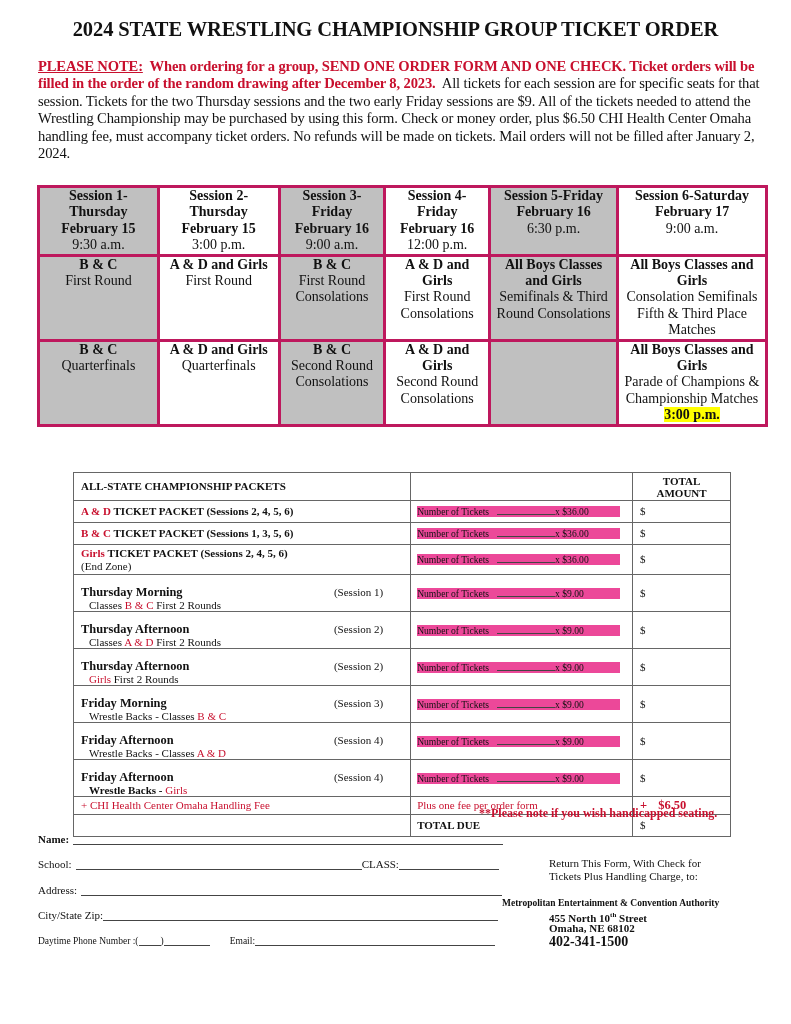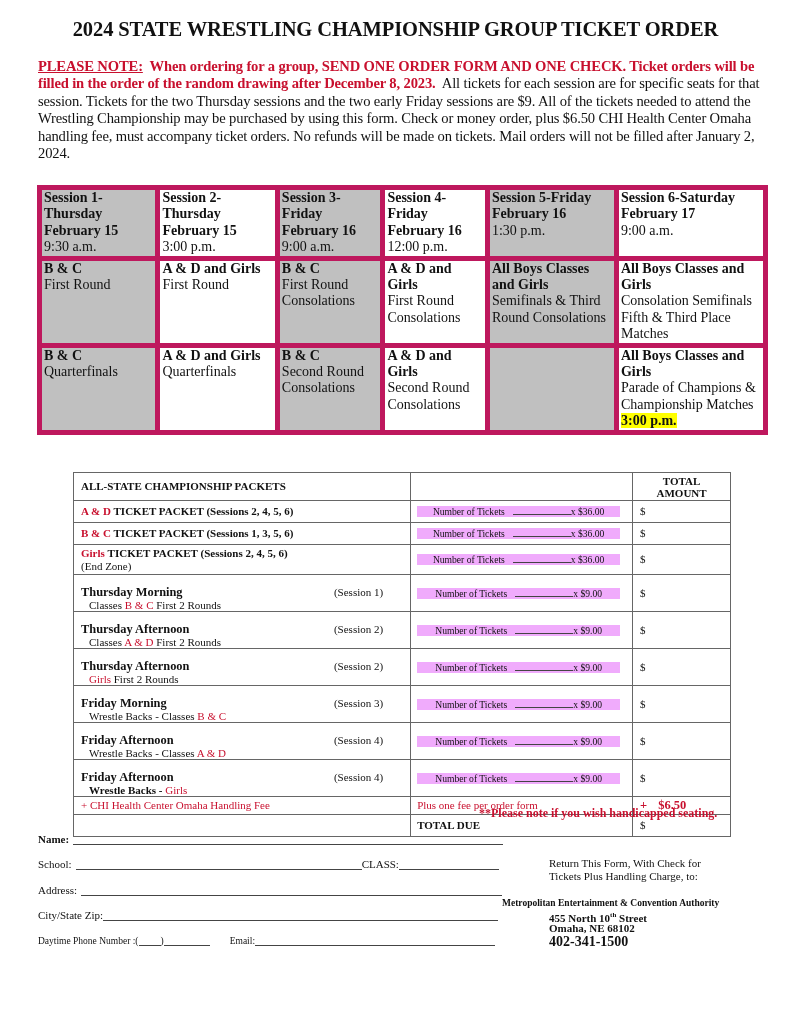--- a/index.html
+++ b/index.html
@@ -19,38 +19,38 @@
   }
   .note .hl { color: #c8102e; font-weight: bold; }
   .note .hl u { text-decoration: underline; }
 
   
   table.sched {
     position: absolute; top: 185px; left: 37px; width: 731px;
     border-collapse: collapse; font-size: 14px; line-height: 16.4px;
   }
   table.sched td {
-    border: 5px solid #be185d; text-align: left; vertical-align: top;
+    border: 3px solid #be185d; text-align: center; vertical-align: top;
     padding: 0 2px;
   }
   table.sched td.g { background: #c0c0c0; }
   table.sched b { font-weight: bold; }
   .hl-yellow { background: #ffff00; }
 
   
   table.tix {
     position: absolute; top: 472px; left: 73px; width: 658px;
     border-collapse: collapse; font-size: 11px; line-height: 12.5px;
   }
   table.tix td { border: 1px solid #666; vertical-align: middle; padding: 0 7px; }
   table.tix td.c1 { width: 338px; }
   table.tix td.c2 { width: 222px; padding: 0 6px; }
   table.tix td.c3 { width: 98px; }
   .numtix {
-    display: flex; justify-content: center; background: #f0abfc;
+    display: flex; justify-content: flex-start; background: #ec4899;
     font-size: 9.6px; line-height: 11px; white-space: nowrap; width: 203px;
   }
   .numtix .blank { display: inline-block; width: 58px; border-bottom: 1px solid #444; margin-left: 8px; height: 9px; }
   .pkt { font-weight: bold; font-size: 11px; }
   .sess-row { display: flex; justify-content: space-between; margin-top: 11px; }
   .sess-row .hd { font-weight: bold; font-size: 12.4px; }
   .sess-row .sn { font-size: 11px; margin-right: 20px; }
   .sub { font-size: 11px; padding-left: 8px; }
   .total-h { text-align: center; font-weight: bold; font-size: 11px; line-height: 12px; }
   .dollar { font-size: 11px; }
@@ -93,21 +93,21 @@
     <td><b style="white-space:pre-line">Session 2-
 Thursday
 February 15</b><br><span>3:00 p.m.</span></td>
     <td class="g"><b style="white-space:pre-line">Session 3-
 Friday
 February 16</b><br><span>9:00 a.m.</span></td>
     <td><b style="white-space:pre-line">Session 4-
 Friday
 February 16</b><br><span>12:00 p.m.</span></td>
     <td class="g"><b style="white-space:pre-line">Session 5-Friday
-February 16</b><br><span>1:30 p.m.</span></td>
+February 16</b><br><span>6:30 p.m.</span></td>
     <td><b style="white-space:pre-line">Session 6-Saturday
 February 17</b><br><span>9:00 a.m.</span></td>
   </tr>
   <tr style="height:83px">
     <td class="g"><b>B &amp; C</b><br><span>First Round</span></td>
     <td><b>A &amp; D and Girls</b><br><span>First Round</span></td>
     <td class="g"><b>B &amp; C</b><br><span style="display:inline-block;width:80px">First Round Consolations</span></td>
     <td><b style="display:inline-block;width:80px">A &amp; D and Girls</b><br><span style="display:inline-block;width:80px">First Round Consolations</span></td>
     <td class="g" rowspan="1"><b style="display:inline-block;width:112px">All Boys Classes and Girls</b><br><span style="display:inline-block;width:120px">Semifinals &amp; Third Round Consolations</span></td>
     <td><b style="display:inline-block;width:130px">All Boys Classes and Girls</b><br><span style="display:inline-block;width:140px">Consolation Semifinals Fifth &amp; Third Place Matches</span></td>

